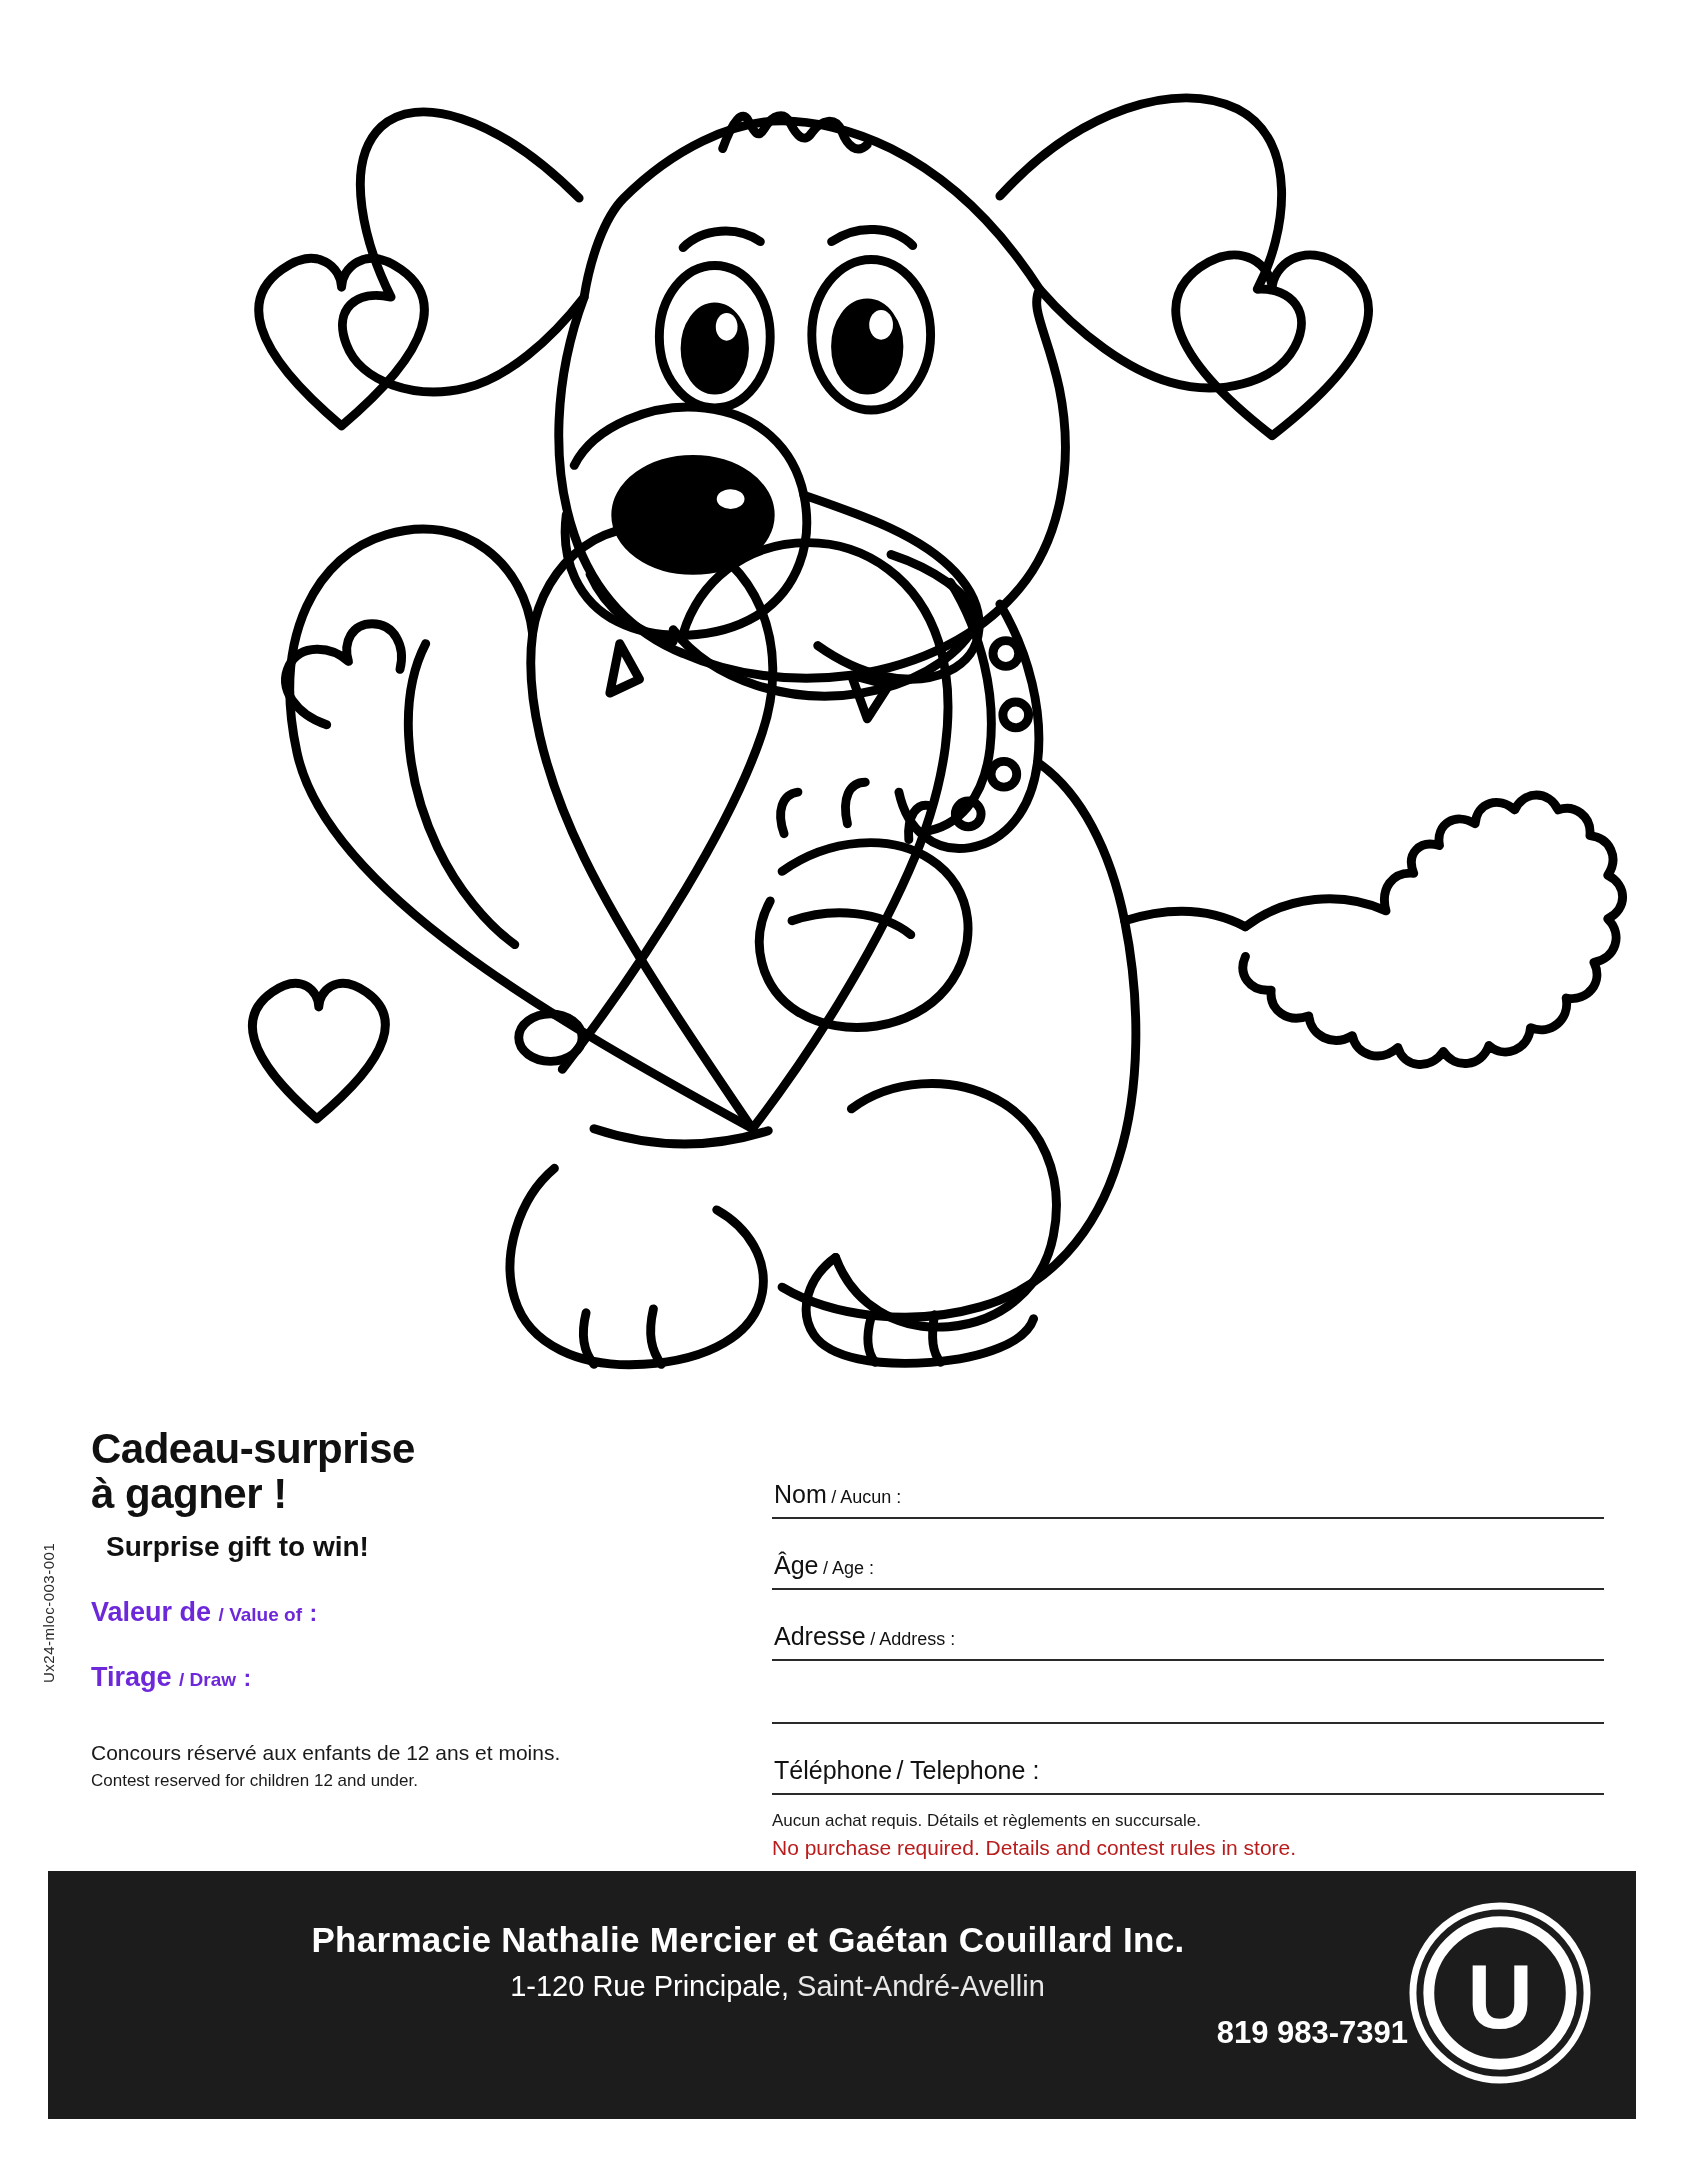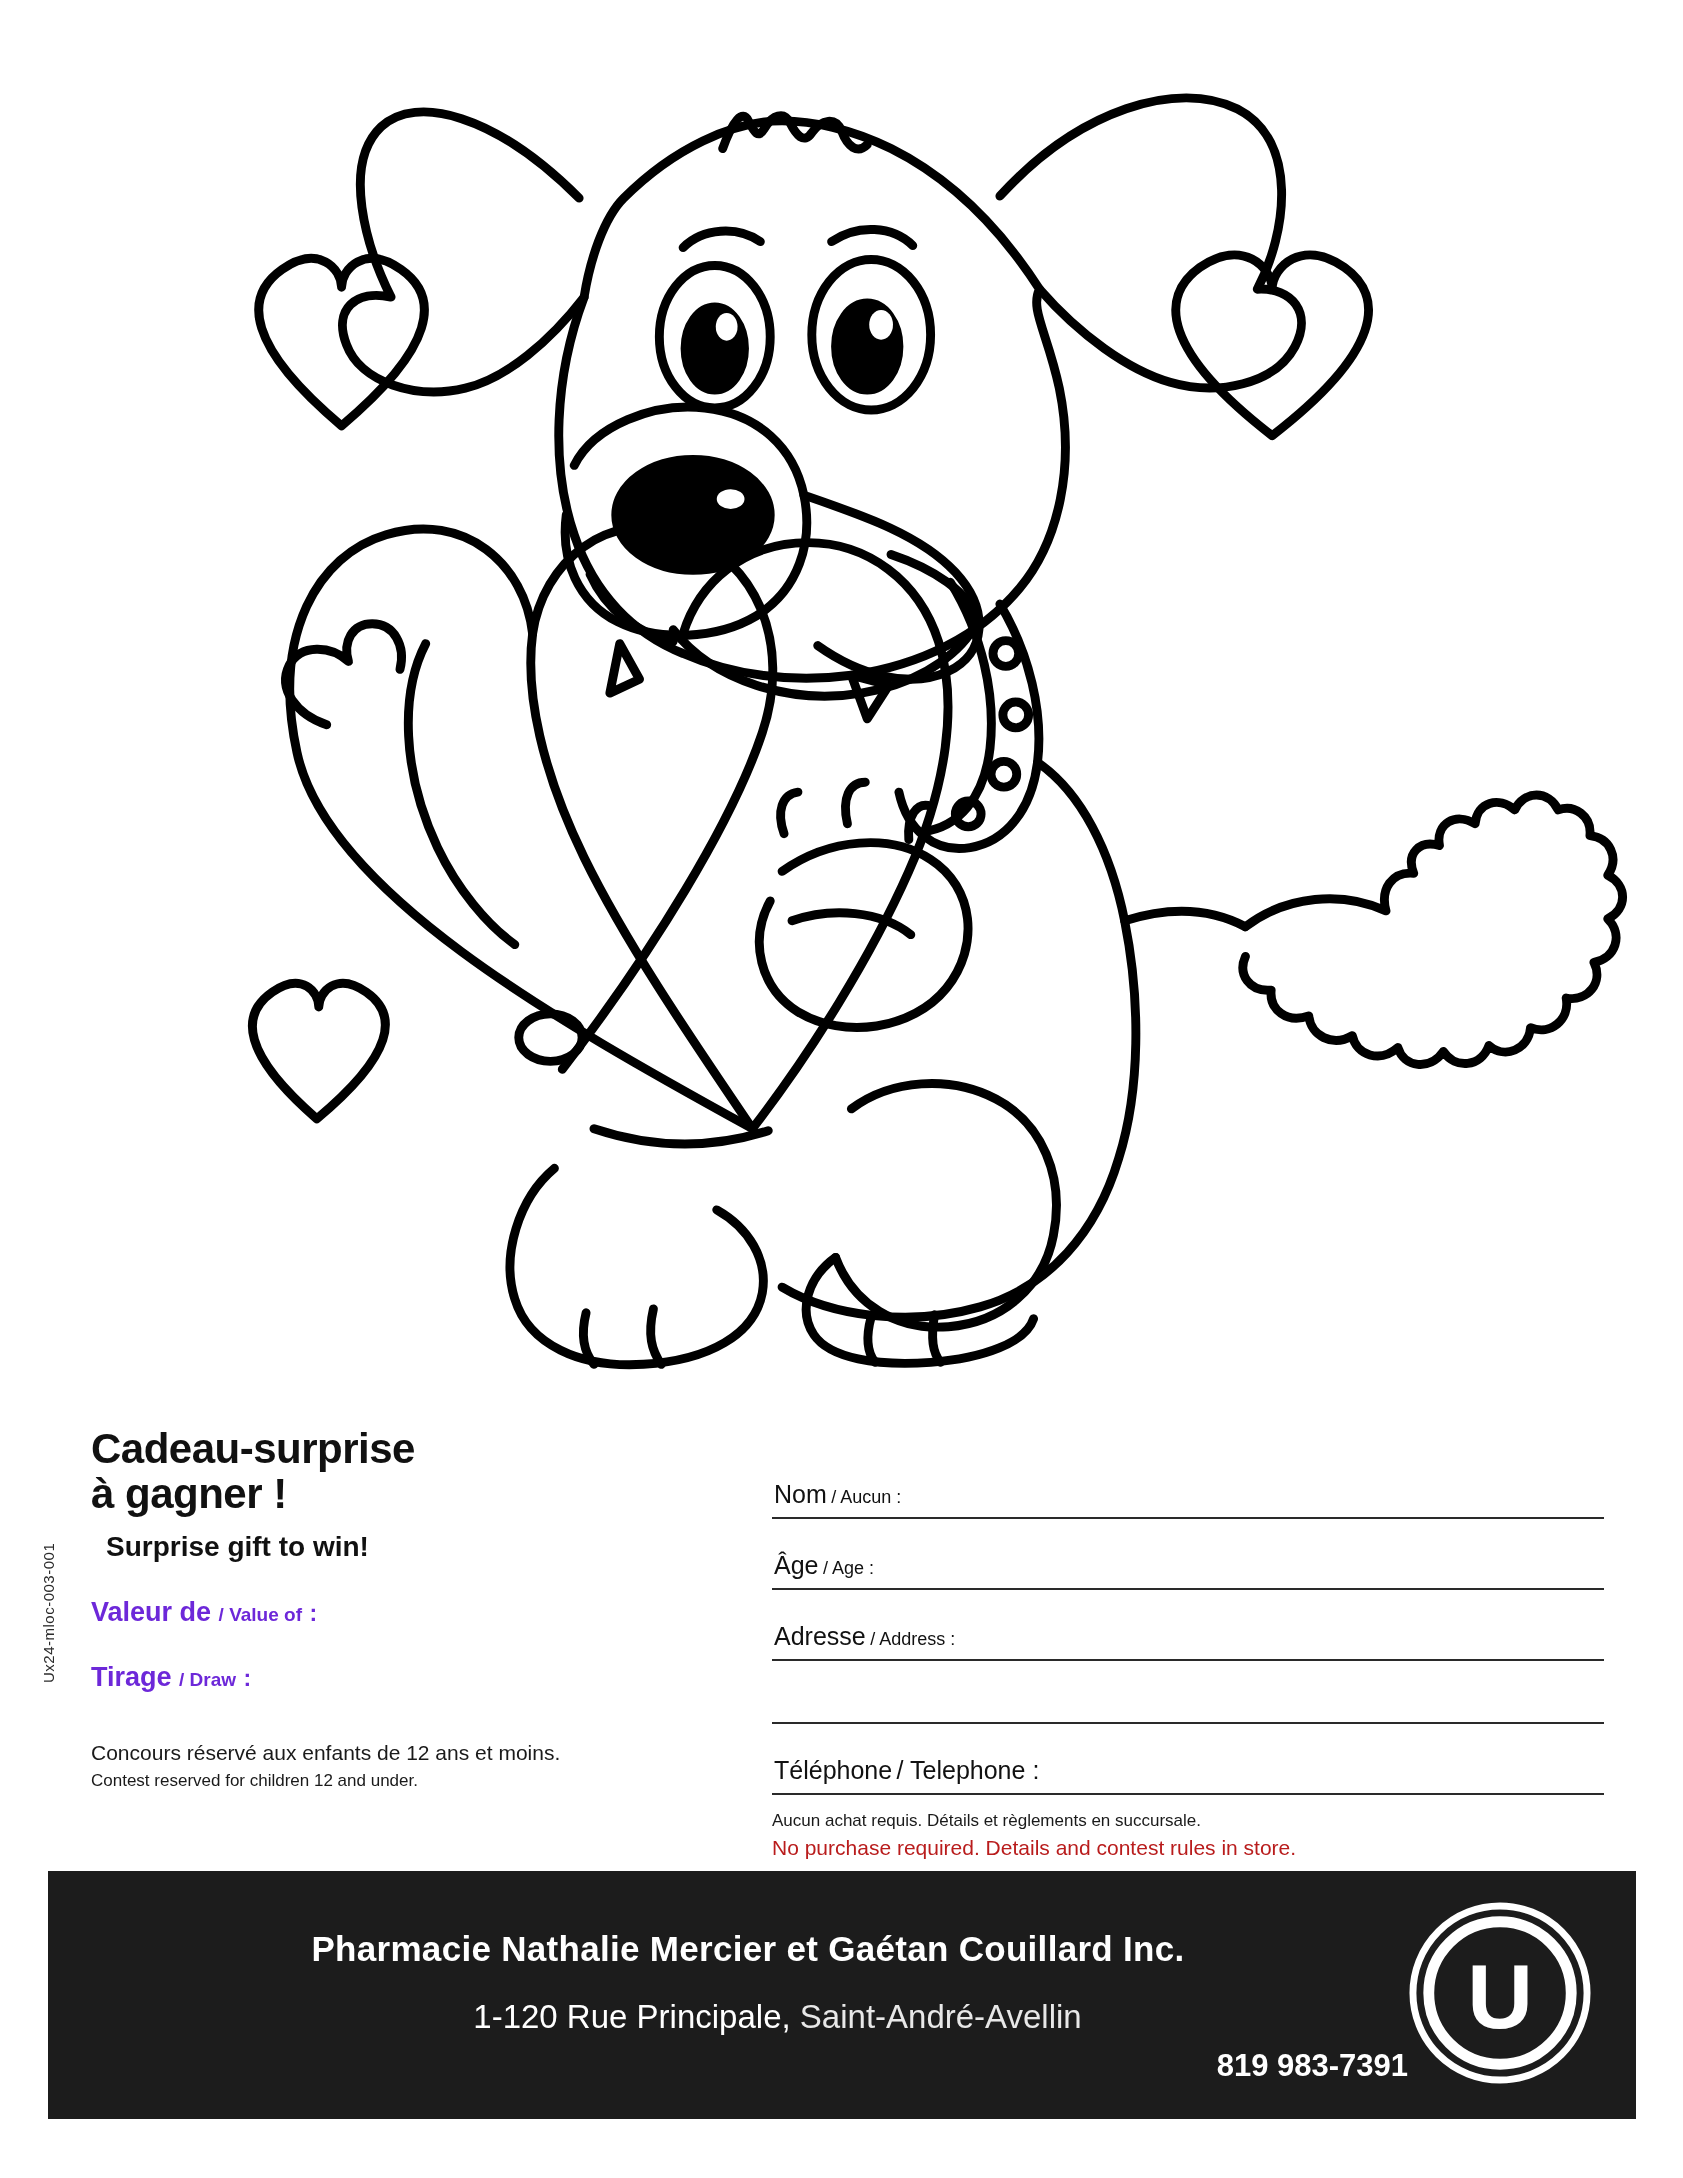--- a/index.html
+++ b/index.html
@@ -174,26 +174,26 @@
     position: absolute;
     left: 0;
     right: 228px;
     top: 46px;
     text-align: center;
   }
   .footer-name {
     font-size: 35px;
     font-weight: bold;
     letter-spacing: 0.3px;
-    margin: 12px;
+    margin: 3px;
     padding-left: 40px;
   }
   .footer-address {
-    font-size: 33px;
-    margin: 29px 0 0 0;
+    font-size: 29px;
+    margin: 10px 0 0 0;
     padding-left: 99px;
   }
   .footer-address .city {
     font-weight: normal;
     color: #e8e8e8;
   }
   .footer-phone {
     font-size: 31px;
     font-weight: bold;
     margin: 12px 0 0 0;

